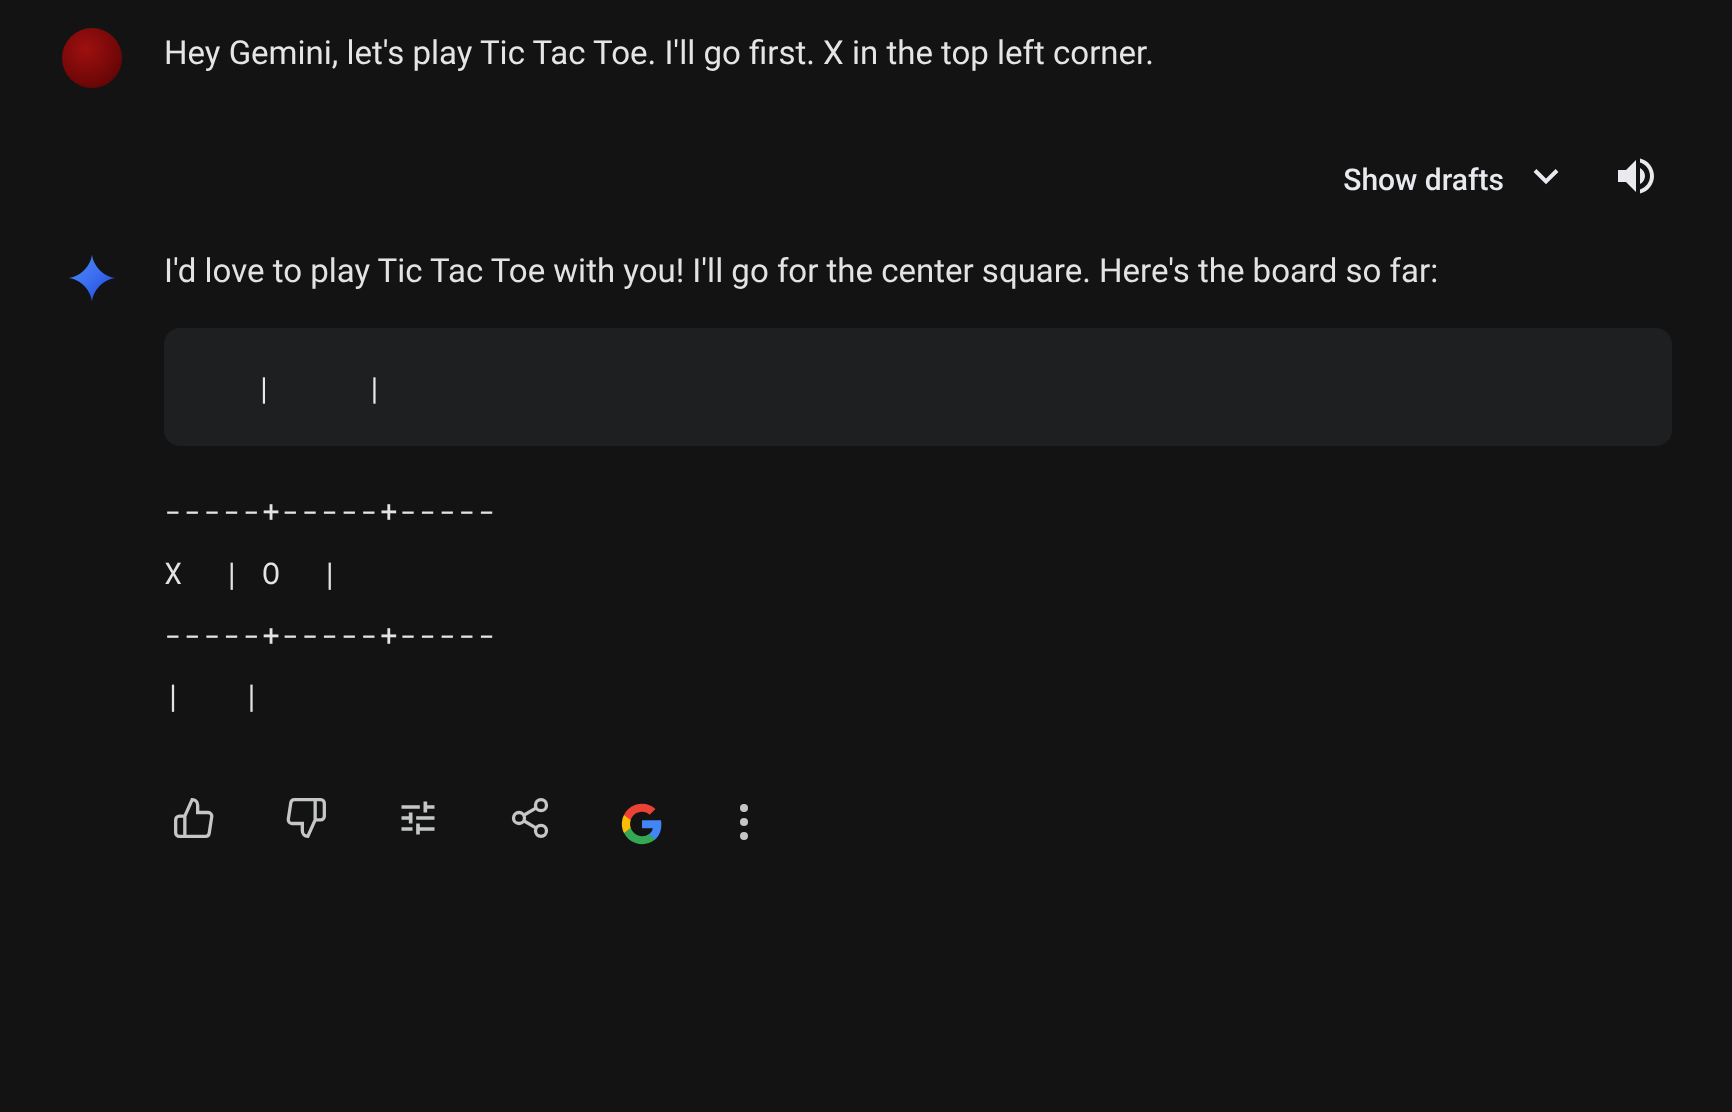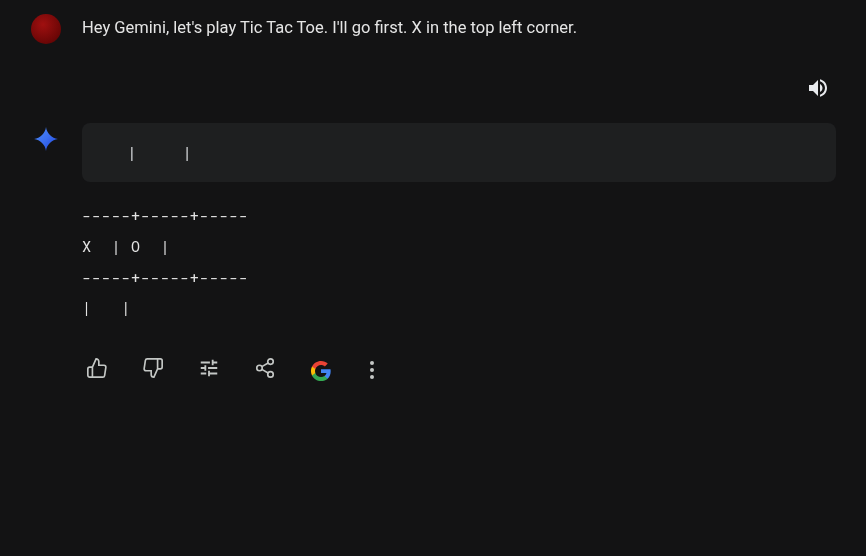--- a/index.html
+++ b/index.html
@@ -149,20 +149,28 @@
 <div class="message">
   <div class="avatar-col">
     <div class="user-avatar"></div>
   </div>
   <div class="content-col">
     <div class="user-text">Hey Gemini, let's play Tic Tac Toe. I'll go first. X in the top left corner.</div>
   </div>
 </div>
 
 <div class="draft-row">
+  <div class="show-drafts">
+    <span>Show drafts</span>
+    <span>
+      <svg viewBox="0 0 24 24" width="22" height="22" fill="none" stroke="#e8eaed" stroke-width="2.2">
+        <polyline points="6 9 12 15 18 9"></polyline>
+      </svg>
+    </span>
+  </div>
   <button class="icon-btn speaker-btn">
     <span>
       <svg viewBox="0 0 24 24" fill="#e8eaed">
         <path d="M3 9v6h4l5 5V4L7 9H3zm13.5 3c0-1.77-1.02-3.29-2.5-4.03v8.05c1.48-.73 2.5-2.25 2.5-4.02zM14 3.23v2.06c2.89.86 5 3.54 5 6.71s-2.11 5.85-5 6.71v2.06c4.01-.91 7-4.49 7-8.77s-2.99-7.86-7-8.77z"></path>
       </svg>
     </span>
   </button>
 </div>
 
 <div class="message">
@@ -174,20 +182,21 @@
             <stop offset="0%" stop-color="#4c8df6"></stop>
             <stop offset="50%" stop-color="#3b6ef0"></stop>
             <stop offset="100%" stop-color="#1a3fd8"></stop>
           </linearGradient>
         </defs>
         <path fill="url(#gemg)" d="M12 1 C12.5 6.5 17.5 11.5 23 12 C17.5 12.5 12.5 17.5 12 23 C11.5 17.5 6.5 12.5 1 12 C6.5 11.5 11.5 6.5 12 1 Z"></path>
       </svg>
     </div>
   </div>
   <div class="content-col">
+    <div class="response-text">I'd love to play Tic Tac Toe with you!  I'll go for the center square.  Here's the board so far:</div>
     <div class="code-block">   |     |</div>
     <div class="board-text">-----+-----+-----
 X  | O  |
 -----+-----+-----
 |   |</div>
 
     <div class="action-bar">
       <button class="icon-btn">
         <span>
           <svg viewBox="0 0 24 24" fill="none" stroke="#c4c7c5" stroke-width="1.8">

